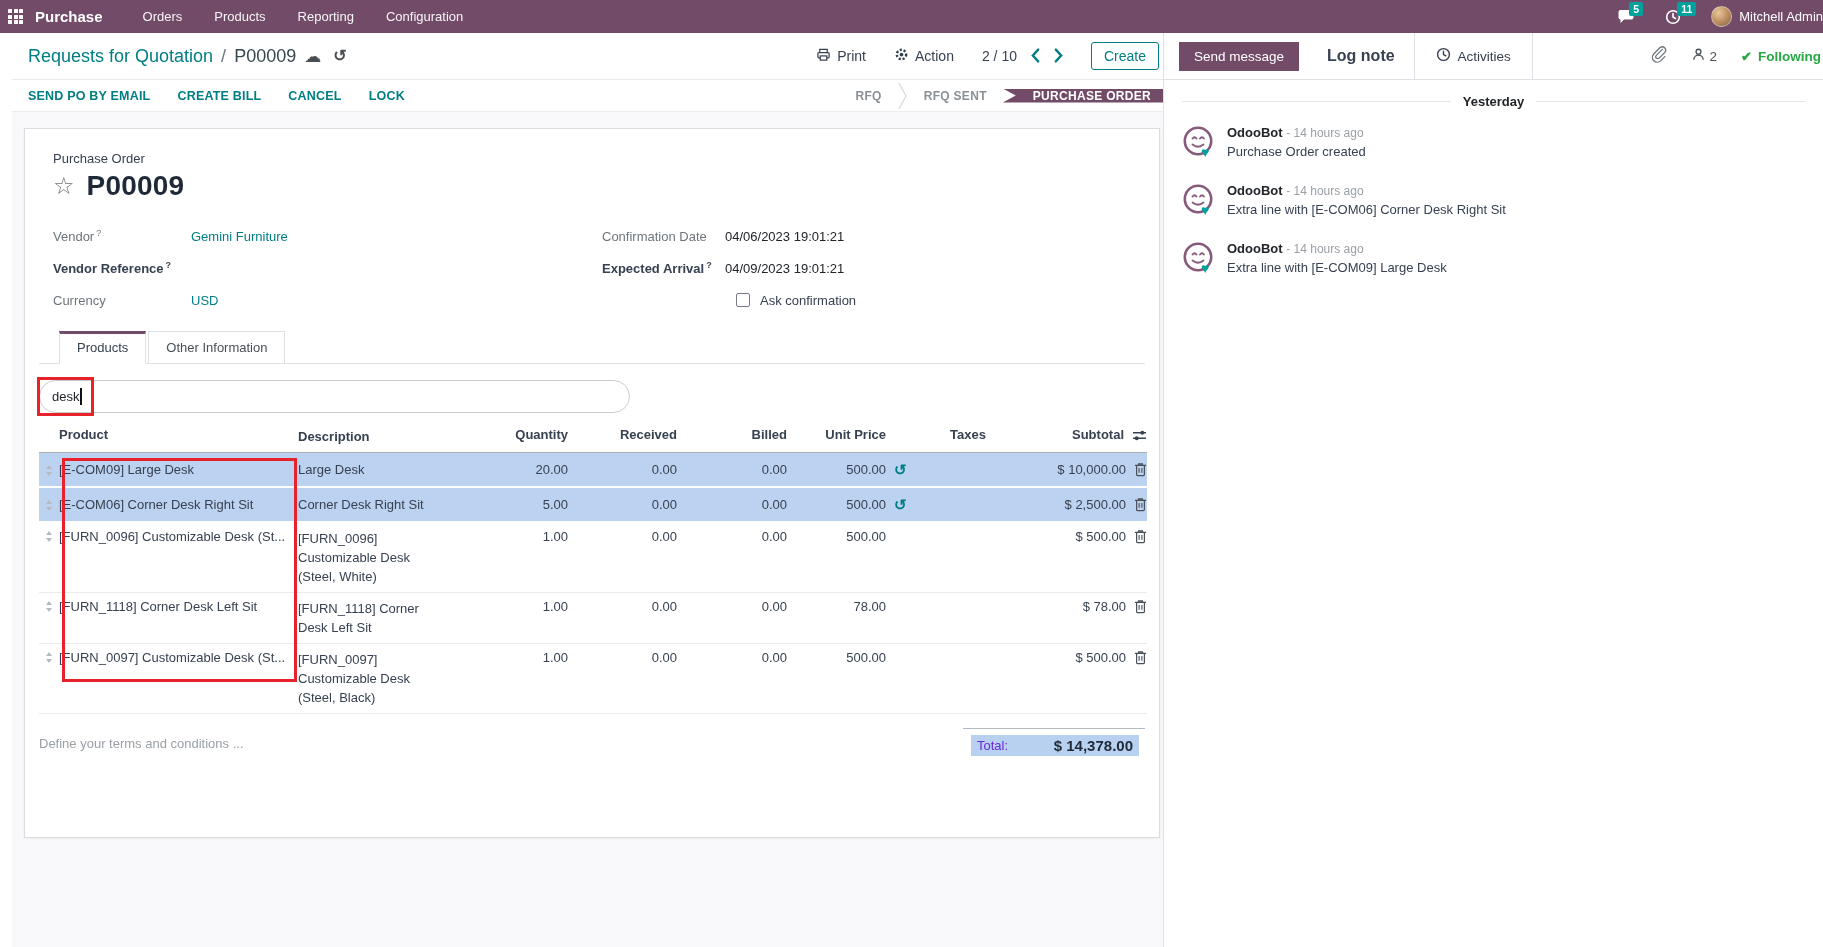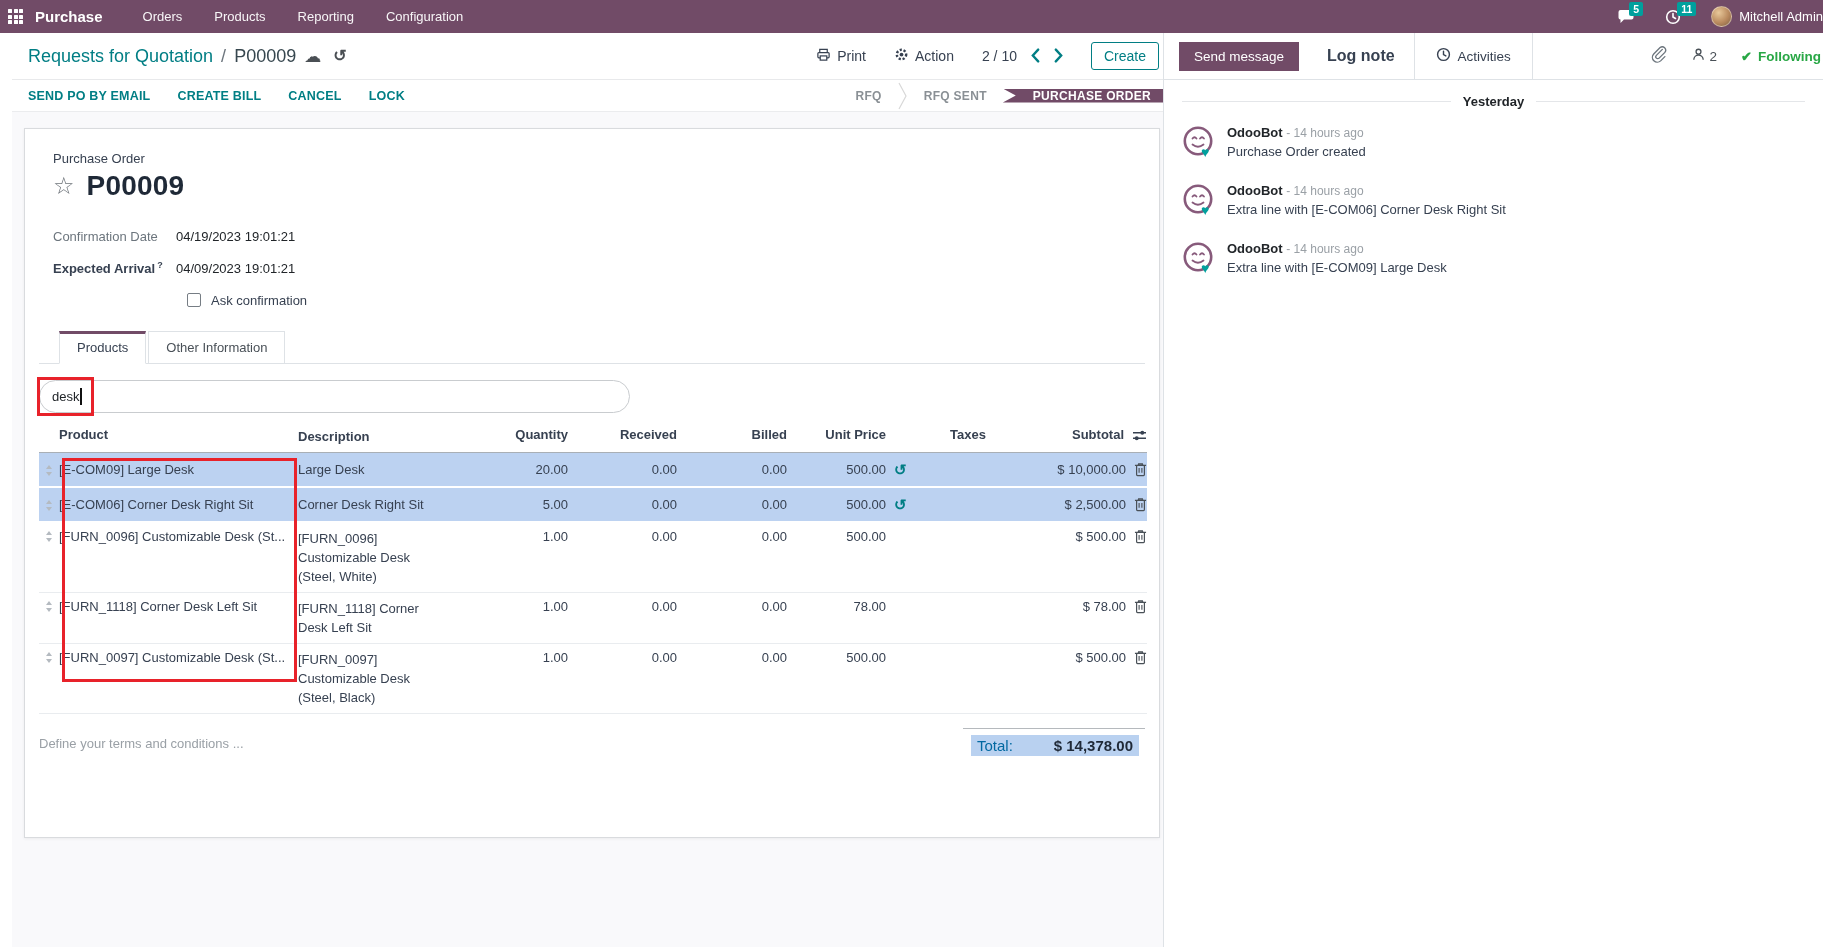--- a/index.html
+++ b/index.html
@@ -114,21 +114,21 @@
   .drag i.down{ border-top:4.5px solid #b4bac0; }
   .trash{ display:flex; cursor:pointer; }
   .optcols{ display:flex; cursor:pointer; margin-top:2px;}
   .anno-products{ left:23px; top:31px; width:235px; height:224px; }
   
   .sheet-foot{ display:flex; margin:14px 14px 0; align-items:flex-start;}
   .terms{ font-size:13px; color:#9aa0a6; cursor:text; padding-top:8px;}
   .total-wrap{ margin-left:auto; width:182px; border-top:1px solid #b5b9bd; padding:6px 6px 0 8px;}
   .total-row{ display:flex; justify-content:space-between; align-items:center;
     background:#b9d1f0; padding:2px 6px; }
-  .total-label{ font-size:15px; color:#0369a1; }
+  .total-label{ font-size:13px; color:#6d28d9; }
   .total-value{ font-size:15px; font-weight:700; color:#1f2937; }
   
   .chat-top{ height:47px; display:flex; align-items:center; border-bottom:1px solid #dee2e6;}
   .btn-send{ margin-left:15px; background:#714B67; color:#fff; font-size:13.5px; font-weight:500;
     padding:7px 15px; border:none; cursor:pointer; font-family:inherit;}
   .btn-lognote{ margin-left:14px; color:#374151; font-size:16px; font-weight:700; padding:7px 14px; cursor:pointer;}
   .tab-activities{ margin-left:5px; height:100%; display:flex; align-items:center; gap:7px;
     padding:0 21px; border-left:1px solid #dee2e6; border-right:1px solid #dee2e6;
     color:#374151; font-size:13.5px; font-weight:500; cursor:pointer;}
   .chat-top-right{ margin-left:auto; display:flex; align-items:center; gap:24px; padding-right:2px;}
@@ -257,24 +257,38 @@
 
         <div class="card-head">
           <div class="doc-type">Purchase Order</div>
           <div class="title-row">
             <span class="fav-star">☆</span>
             <span class="doc-name">P00009</span>
           </div>
         </div>
 
         <div class="fields">
+          <div class="fcol-left">
+            <div class="frow">
+              <span class="flabel"><span>Vendor</span><sup class="help">?</sup></span>
+              <span class="fvalue link">Gemini Furniture</span>
+            </div>
+            <div class="frow">
+              <span class="flabel bold"><span>Vendor Reference</span><sup class="help">?</sup></span>
+              <span class="fvalue"></span>
+            </div>
+            <div class="frow">
+              <span class="flabel">Currency</span>
+              <span class="fvalue link">USD</span>
+            </div>
+          </div>
           <div class="fcol-right">
             <div class="frow">
               <span class="flabel">Confirmation Date</span>
-              <span class="fvalue">04/19/2023 19:01:21</span>
+              <span class="fvalue">04/06/2023 19:01:21</span>
             </div>
             <div class="frow">
               <span class="flabel bold"><span>Expected Arrival</span><sup class="help">?</sup></span>
               <span class="fvalue">04/09/2023 19:01:21</span>
             </div>
             <div class="ask-row">
               <span class="checkbox"></span>
               <span>Ask confirmation</span>
             </div>
           </div>

